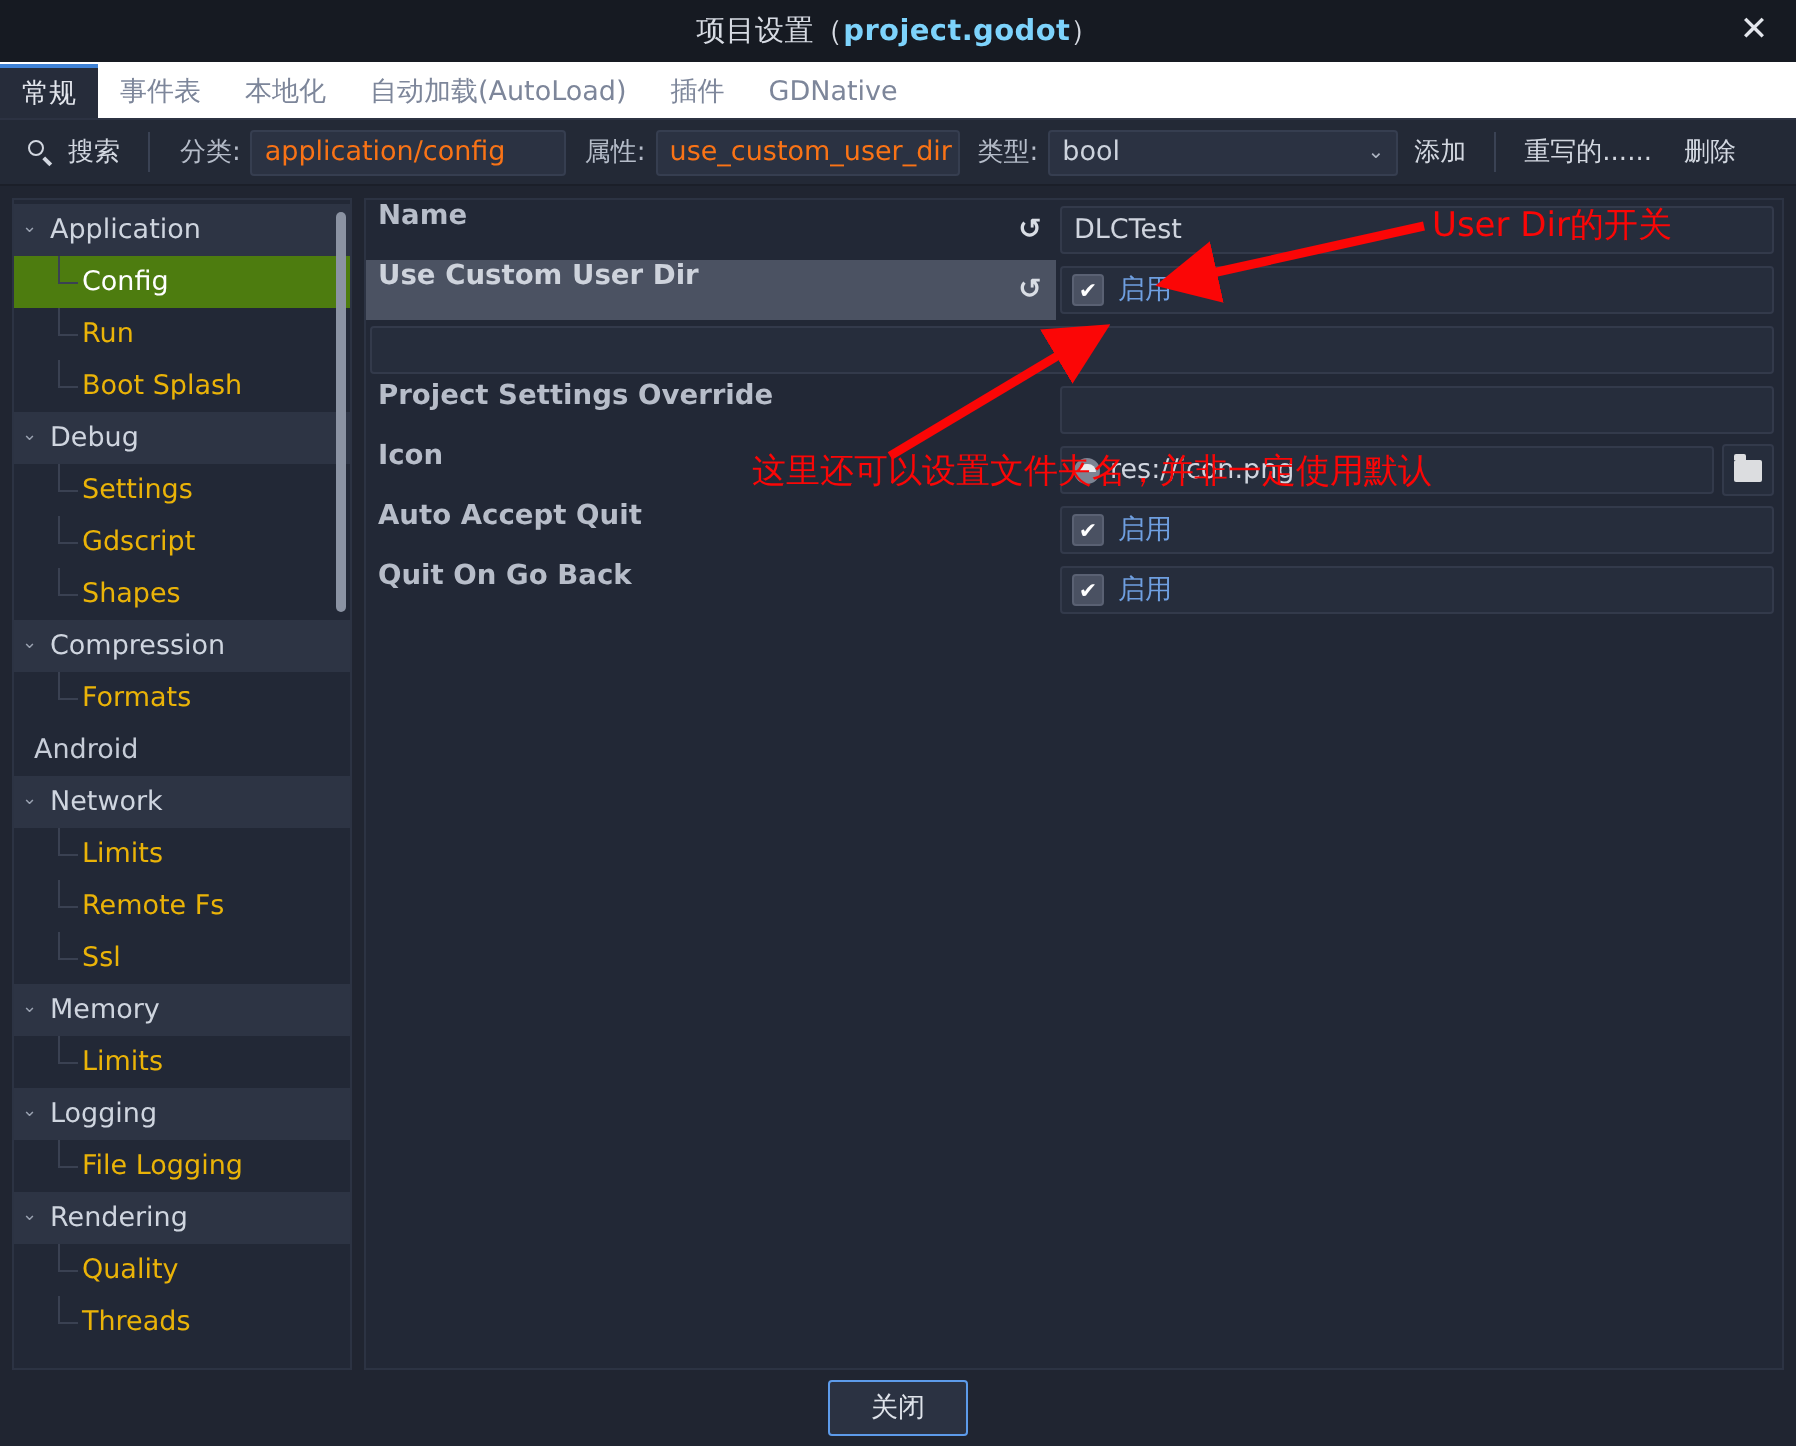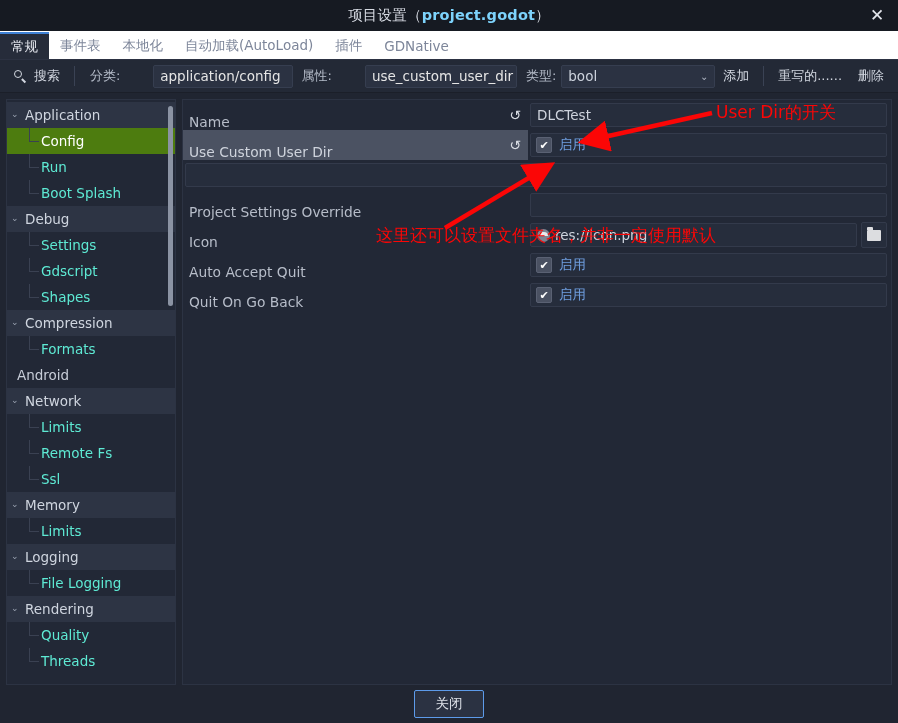--- a/index.html
+++ b/index.html
@@ -103,23 +103,22 @@
     white-space: nowrap;
   }
   .tb-input {
     height: 23px;
     background: #2b3242;
     border: 1px solid #363e50;
     border-radius: 2px;
     display: flex; align-items: center;
     padding: 0 6px;
     font-size: 13.5px;
-    color: #e5e5e5;
-    box-sizing: border-box;
-    margin-left: 28px;
+    color: #f97316;
+    box-sizing: border-box;
   }
   .tb-input.cat { width: 158px; }
   .tb-input.prop { width: 152px; }
   .tb-select {
     height: 23px;
     width: 175px;
     background: #2b3242;
     border: 1px solid #363e50;
     border-radius: 2px;
     display: flex; align-items: center;
@@ -170,21 +169,21 @@
     cursor: pointer;
     position: relative;
     box-sizing: border-box;
   }
   .tnode.cat {
     background: #2d3444;
     color: #cfd5df;
     padding-left: 4px;
   }
   .tnode.plain { padding-left: 10px; }
-  .tnode.leaf { padding-left: 34px; color: #5eead4; }
+  .tnode.leaf { padding-left: 34px; color: #eab308; }
   .tnode.leaf.sel {
     background: #4d7c0f;
     color: #ffffff;
   }
   .tarrow {
     display: inline-block;
     width: 12px;
     font-size: 9px;
     color: #9aa2b1;
     margin-right: 2px;
@@ -218,26 +217,27 @@
   .prow {
     height: 30px;
     display: flex;
     align-items: stretch;
     position: relative;
   }
   .prow .pname {
     width: 345px;
     flex: 0 0 auto;
     display: flex;
-    align-items: flex-end;
+    align-items: flex-start;
     padding-left: 6px;
     font-size: 13.8px;
     color: #b7bdc9;
     box-sizing: border-box;
     position: relative;
+    font-weight: bold;
   }
   .prow.sel .pname {
     background: #4b5262;
     color: #ced3dc;
   }
   .revert {
     position: absolute;
     right: 5px; top: 50%;
     transform: translateY(-50%);
     width: 16px; height: 16px;

